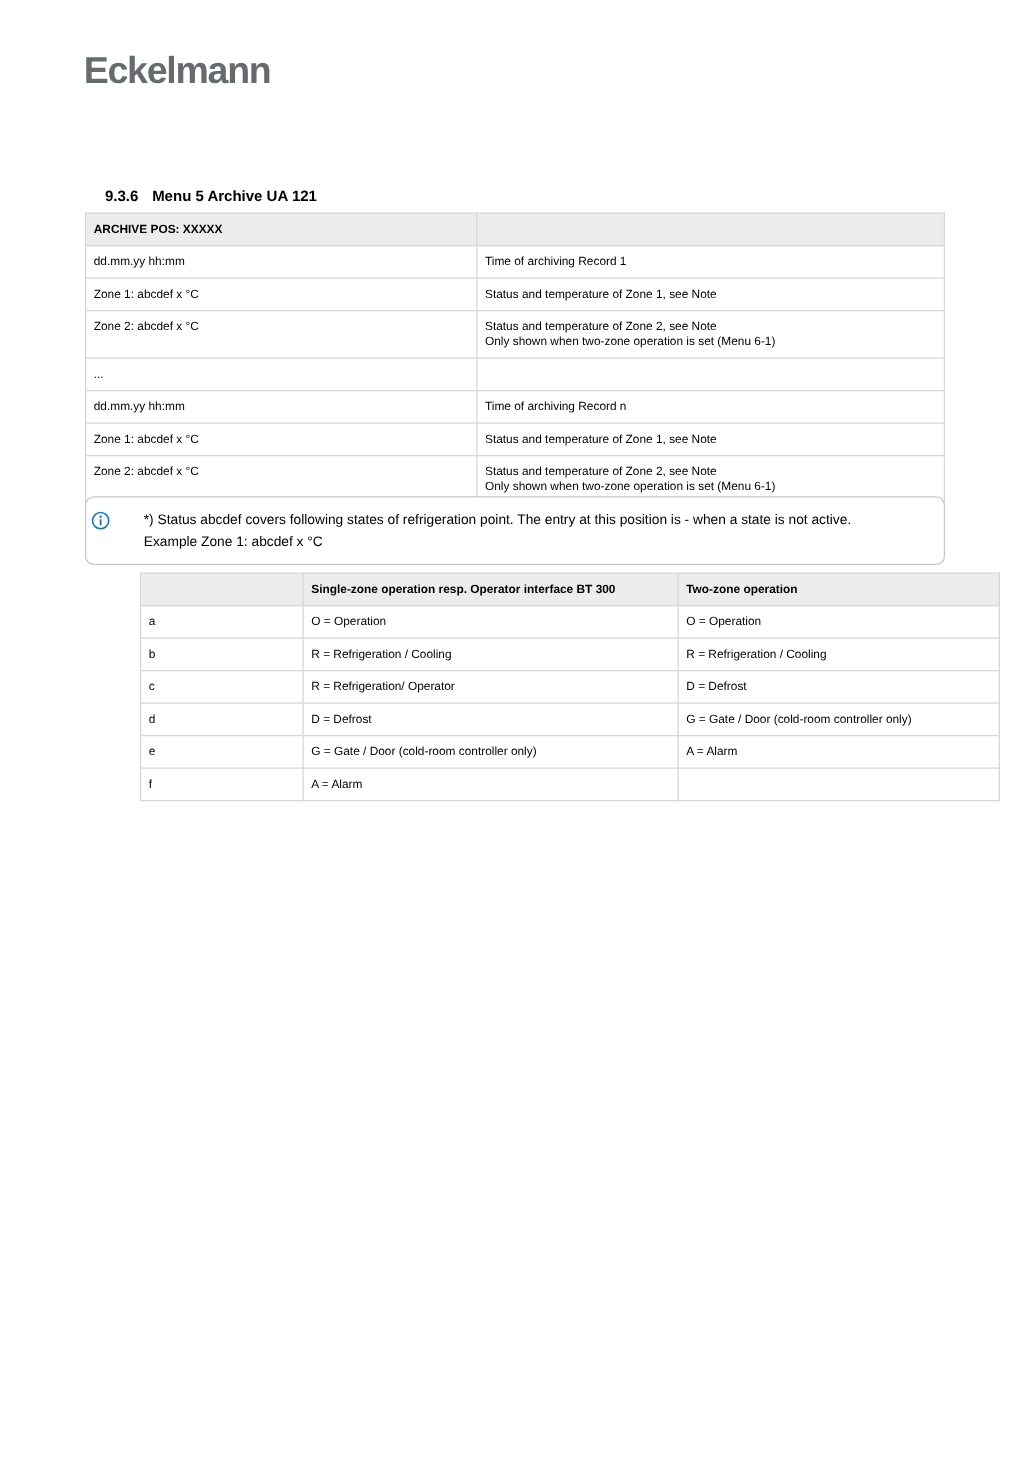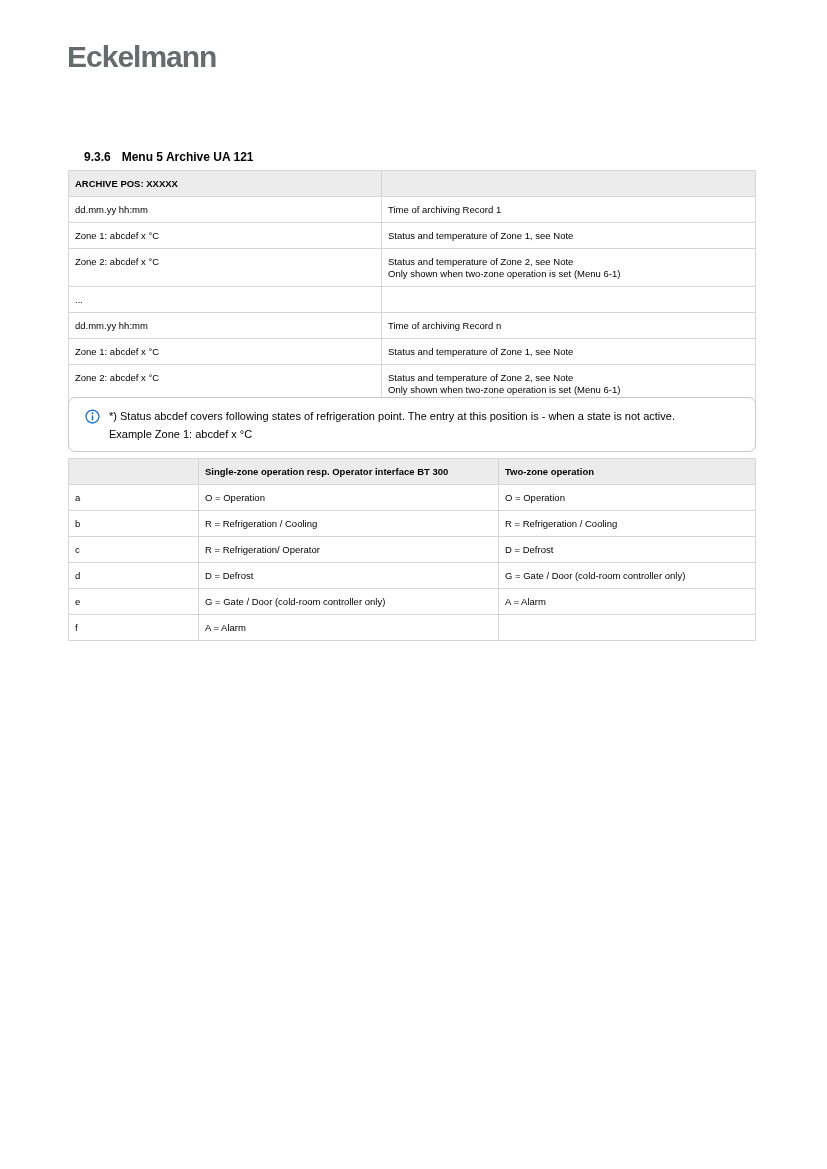--- a/index.html
+++ b/index.html
@@ -17,40 +17,40 @@
     position:absolute; left:68px; top:134px; margin:16px;
     font-size:12px; font-weight:bold; line-height:14px;
   }
   .heading .num { margin-right:11px; }
 
   table {
     position:absolute; left:68px; width:688px;
     border-collapse:collapse; table-layout:fixed;
   }
   .t1 { top:160px;margin-top:10px; }
-  .t2 { top:458px; }
+  .t2 { top:458px;margin-left:44px; }
   th, td {
     border:1px solid var(--table_border, #d6d6d6);
     font-size:9.5px; line-height:12px;
     padding:7px 6px 6px 6px;
     vertical-align:top; text-align:left;
     white-space:pre-line; word-wrap:break-word;
   }
   th { background:var(--table_header_bg, #ececec); font-weight:bold; }
   td { font-weight:normal; }
   .t1 .c0 { width:300px; }
   .t2 .c0 { width:117px; }
   .t2 .c1 { width:287px; }
 
   .note {
     position:absolute; left:68px; top:397px; width:688px; min-height:53px;
     box-sizing:border-box;
     border:1px solid var(--note_border, #c5c9cc); border-radius:7px;
-    padding:9px 14px 8px 16px;
-    display:flex; align-items:flex-start; gap:9px;
+    padding:9px 14px 8px 4px;
+    display:flex; align-items:flex-start; gap:27px;
     background:#fff;
   }
   .note .icon { flex:none; width:15px; height:15px; margin-top:2px; color:var(--accent_blue, #1a73c7); }
   .note .icon svg { display:block; width:15px; height:15px; }
   .note-text { font-size:11px; line-height:18px; max-width:605px; }
 
   .footer {
     position:absolute; left:68px; top:1186px; width:688px;
     display:flex; font-size:10px; line-height:13px;
   }

